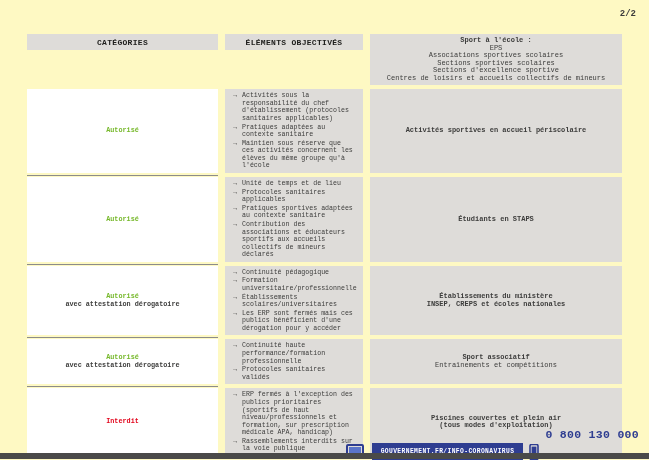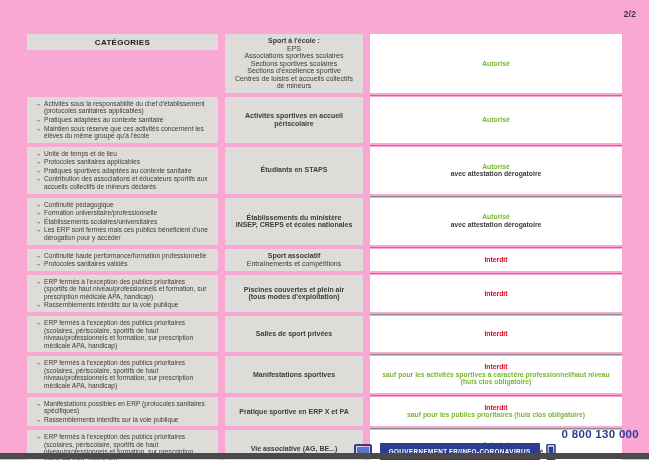--- a/index.html
+++ b/index.html
@@ -1,18 +1,18 @@
 <!DOCTYPE html>
 <html><head>
 <meta charset="utf-8">
 <style>
   html,body{margin:0;padding:0;background:#ffffff;}
   .page{
-    position:relative;width:649px;height:460px;background:#f9a8d4;overflow:hidden;
-    font-family:Liberation Sans, sans-serif;color:#3c3c3b;
+    position:relative;width:649px;height:460px;background:#fef9c3;overflow:hidden;
+    font-family:Liberation Mono, monospace;color:#3c3c3b;
   }
   .page-number{
     position:absolute;top:9px;right:13px;font-size:9px;font-weight:bold;color:#3c3c3b;
   }
   .grid{
     position:absolute;left:27px;top:34px;width:476px;
     display:grid;grid-template-columns:191px 138px 252px;
     column-gap:7px;row-gap:4px;
   }
   .row{display:contents;}
@@ -61,20 +61,21 @@
 </style>
 </head>
 <body>
 
 <div class="page">
 
   <div class="page-number">2/2</div>
 
   <div class="grid" id="table-grid">
     <div class="hcell gray">CATÉGORIES</div>
+    <div class="hcell gray">ÉLÉMENTS OBJECTIVÉS</div>
 
   <div class="row"><div class="cell cat">
           <div class="b">Sport à l'école :</div>
           <div>EPS</div>
           <div>Associations sportives scolaires</div>
           <div>Sections sportives scolaires</div>
           <div>Sections d'excellence sportive</div>
           <div>Centres de loisirs et accueils collectifs de mineurs</div>
         </div><div class="cell status divider">
           <div class="s-green">Autorisé</div>

